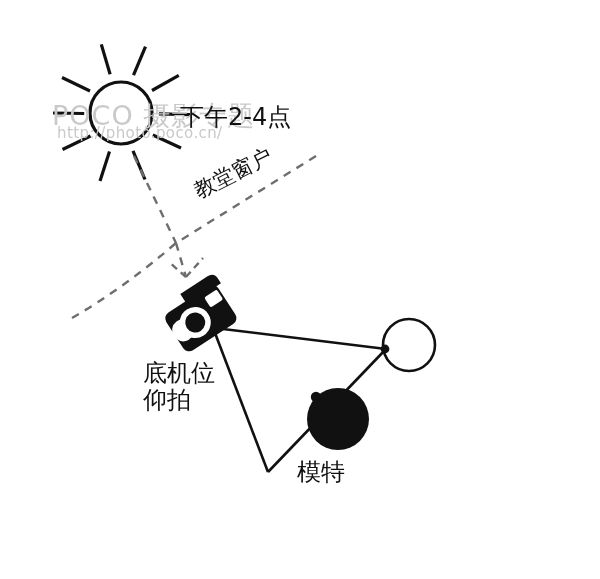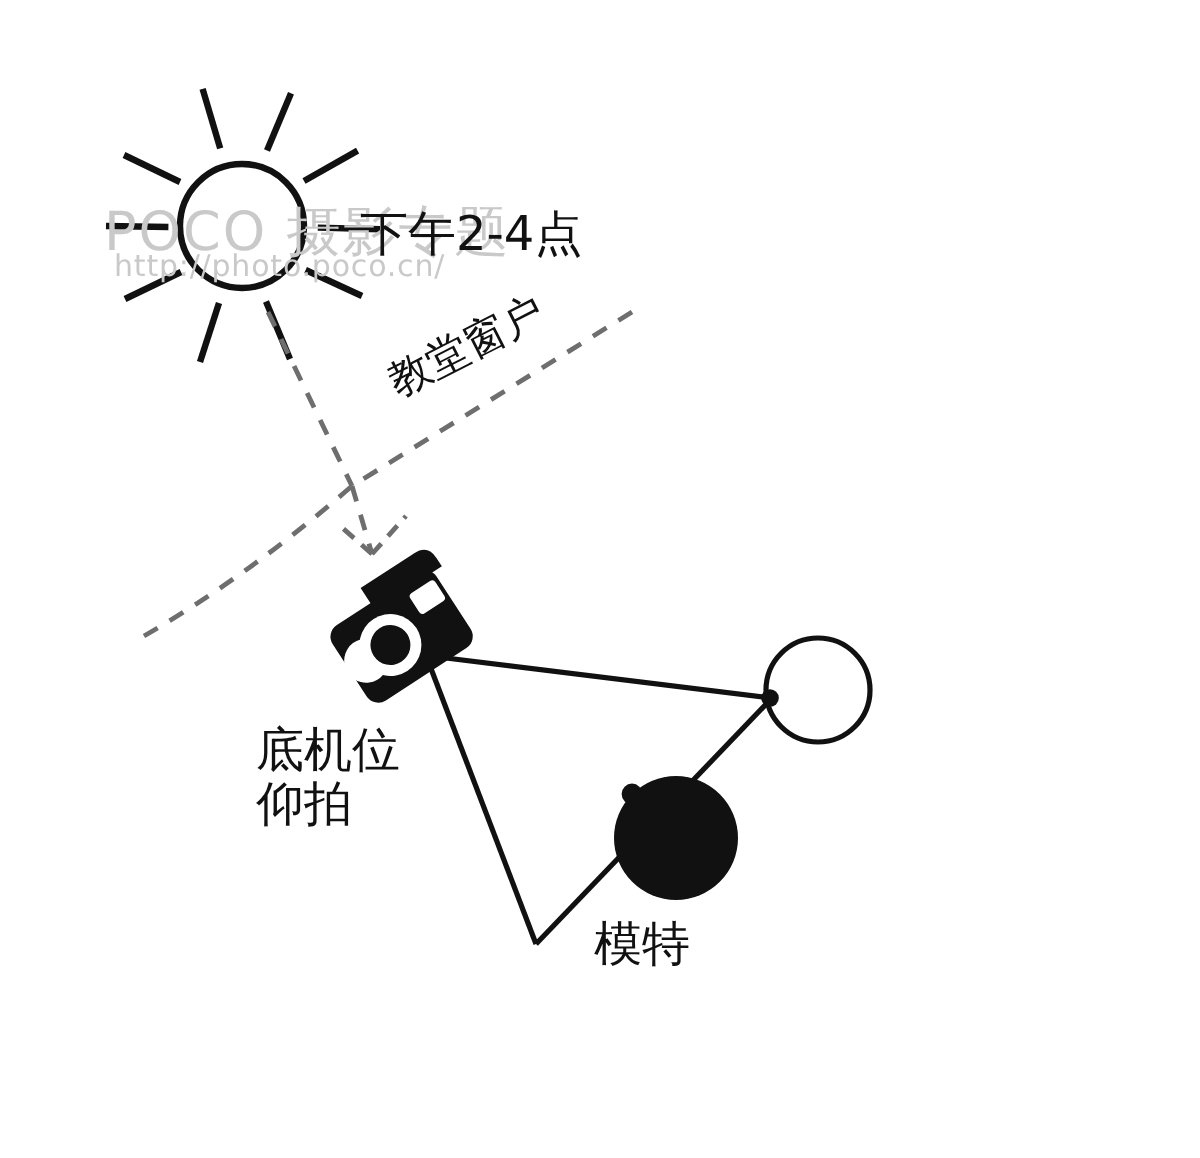--- a/index.html
+++ b/index.html
@@ -44,23 +44,24 @@
     font-size: 24px;
   }
   #label-window {
     left: 196px;
     top: 181px;
     font-size: 21px;
     transform: rotate(-27deg);
     transform-origin: 0 50%;
   }
   #label-camera {
-    left: 128px;
+    left: 143px;
     top: 362px;
     font-size: 24px;
+    font-family: Liberation Mono, monospace;
   }
   #label-assistant {
     left: 432px;
     top: 330px;
     font-size: 24px;
   }
   #label-model {
     left: 297px;
     top: 459px;
     font-size: 24px;

